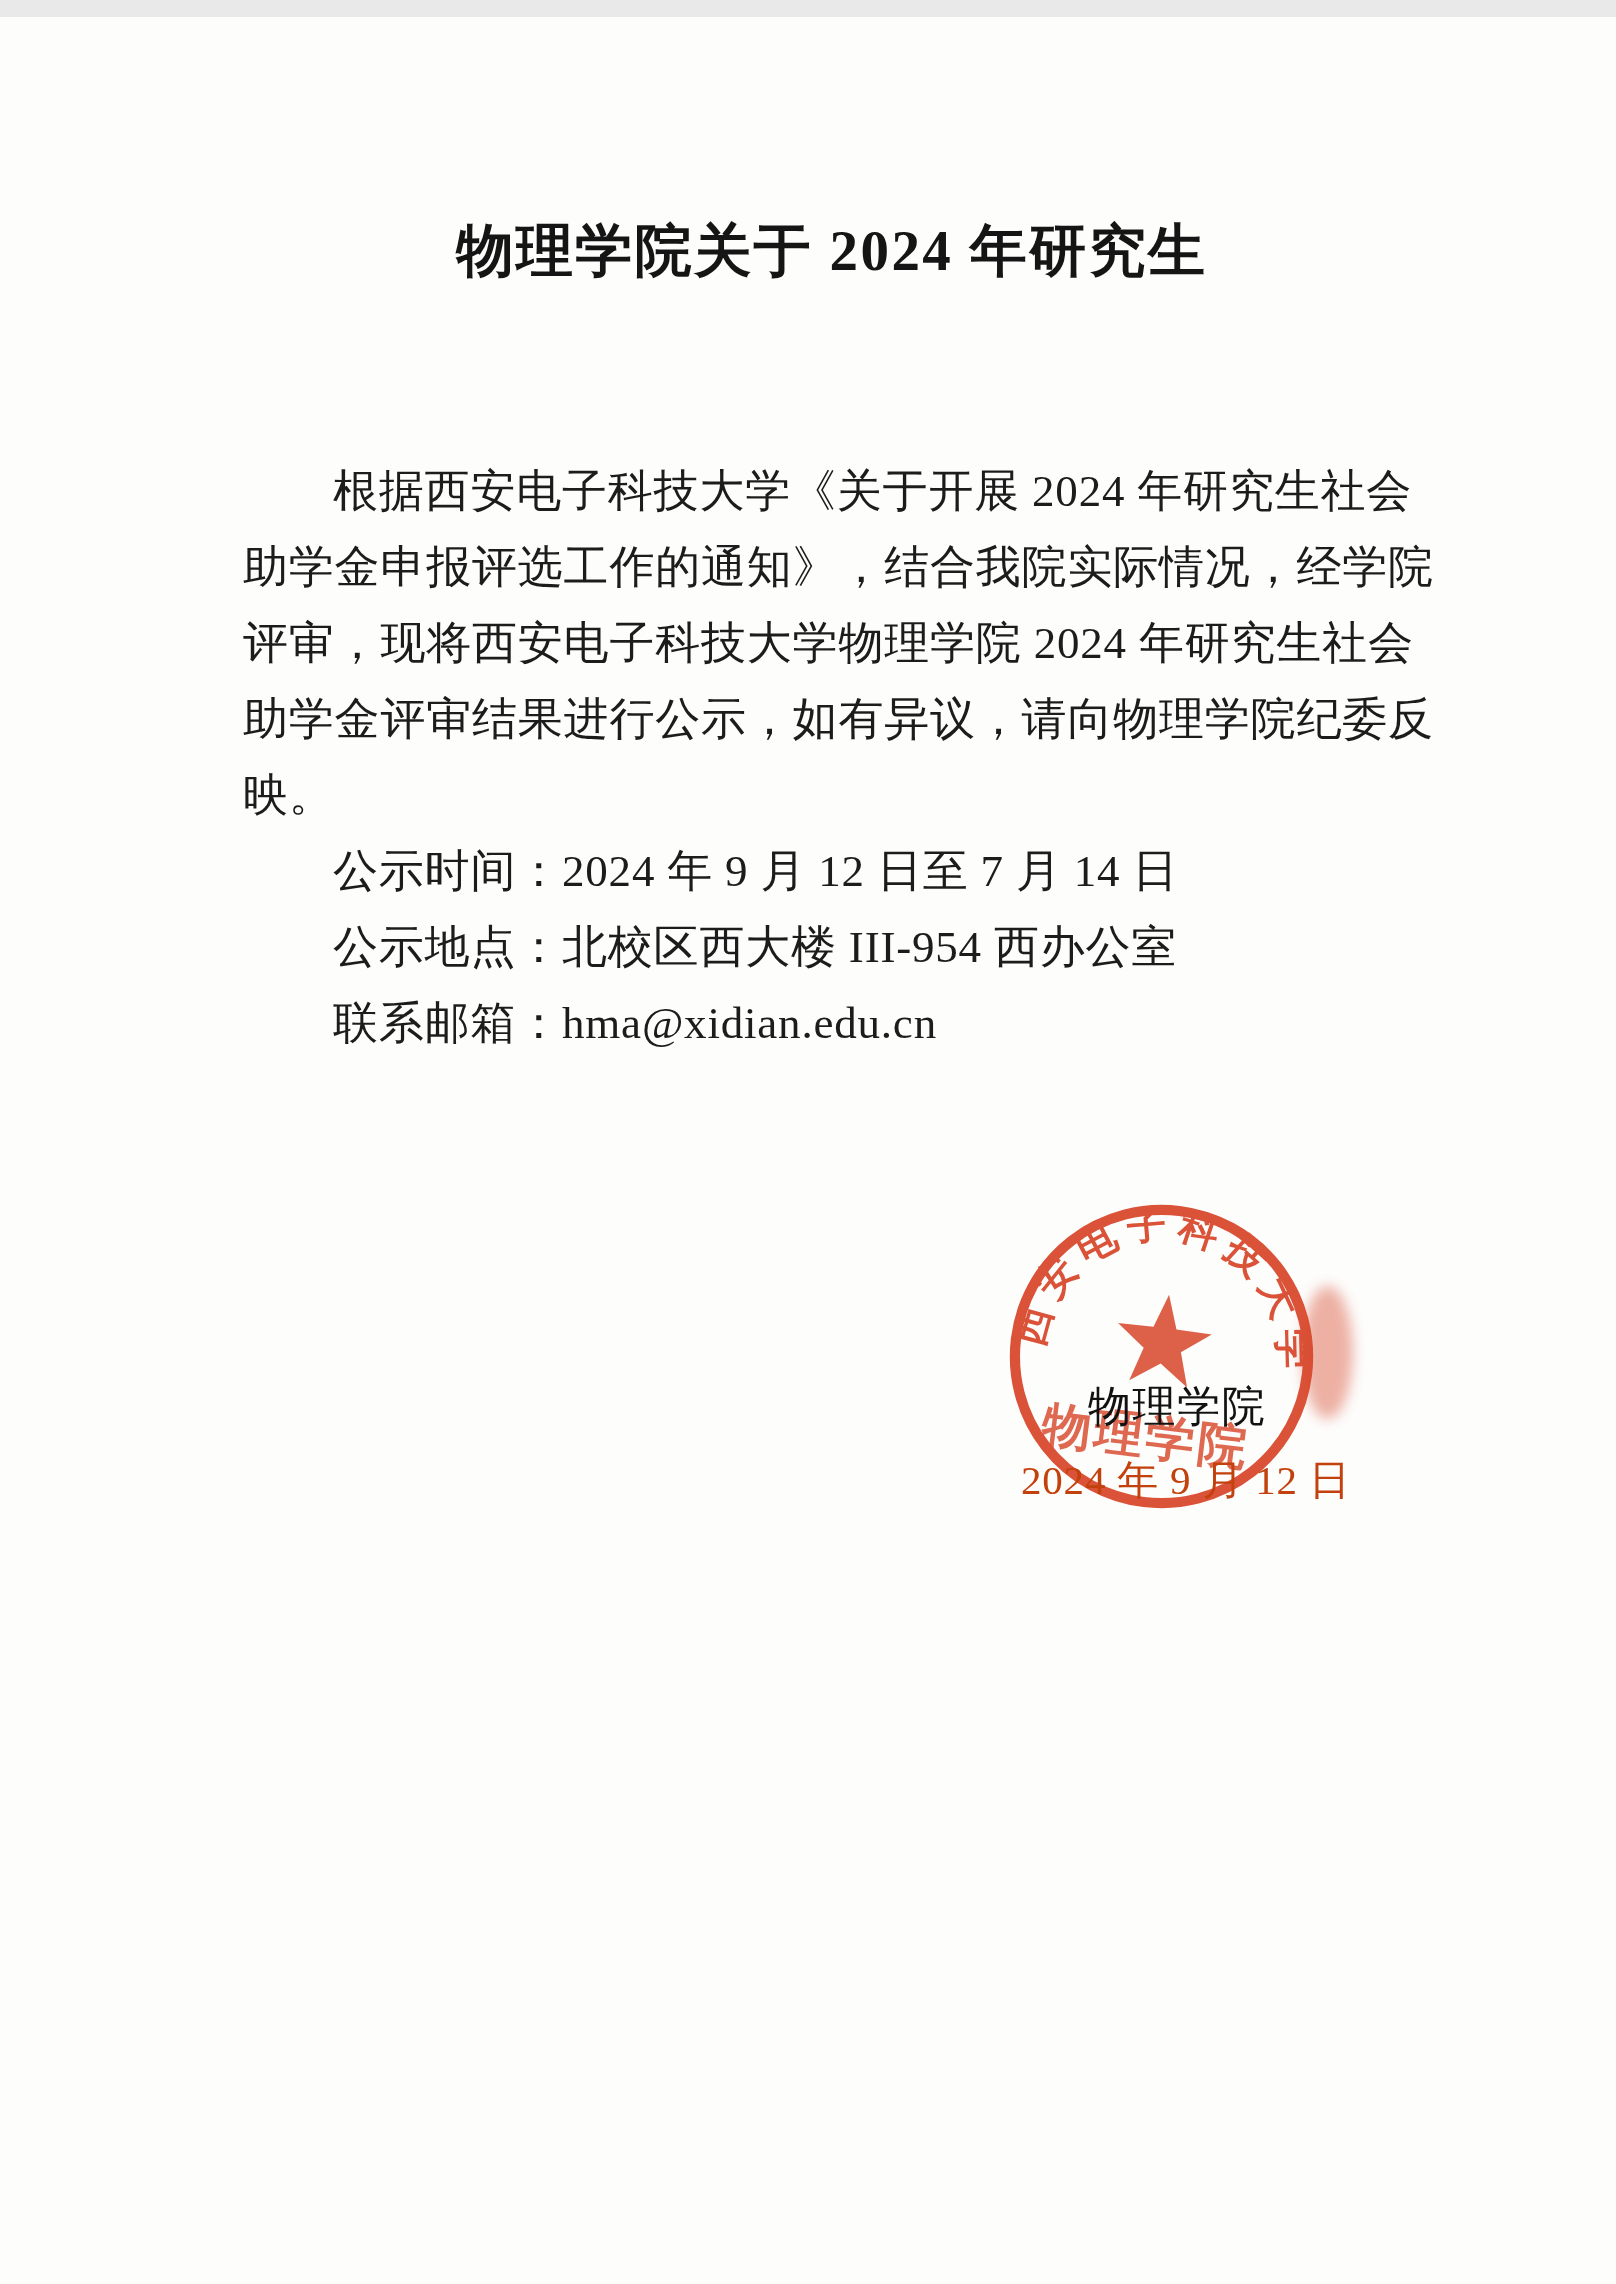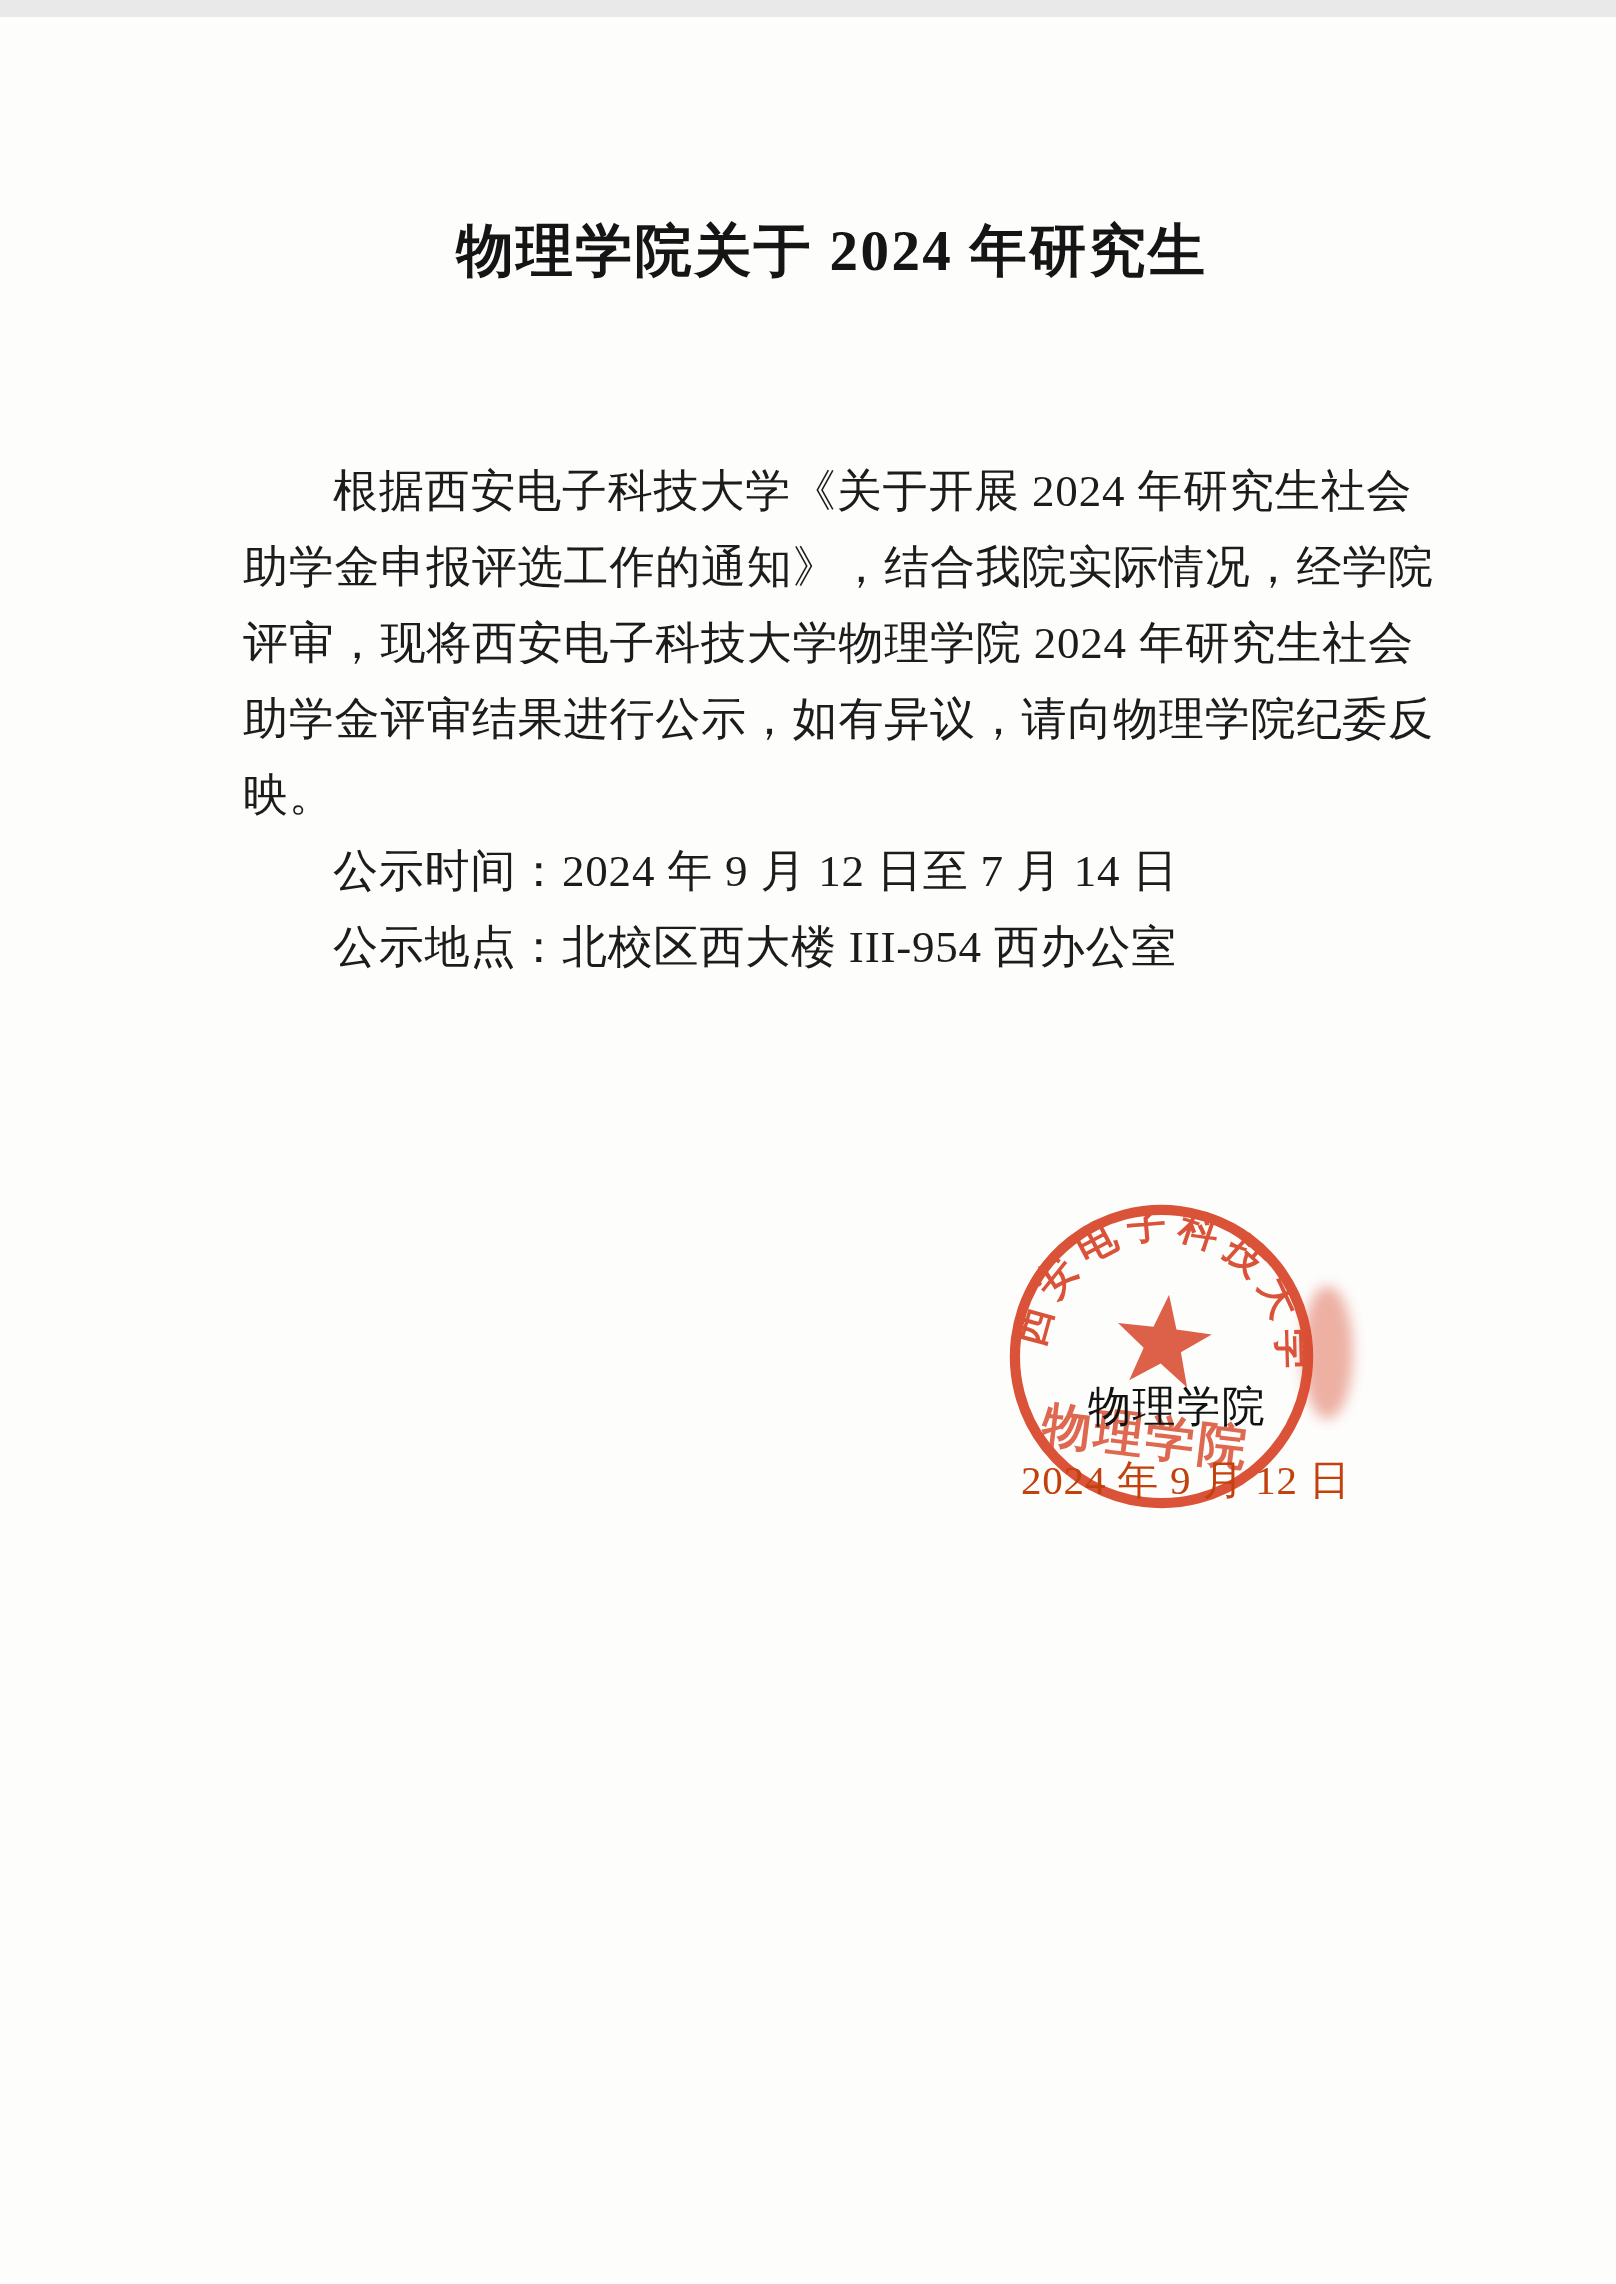--- a/index.html
+++ b/index.html
@@ -108,20 +108,21 @@
   </div>
 
   <div class="doc-body">
     <div class="line indent">根据西安电子科技大学《关于开展 2024 年研究生社会</div>
     <div class="line">助学金申报评选工作的通知》，结合我院实际情况，经学院</div>
     <div class="line">评审，现将西安电子科技大学物理学院 2024 年研究生社会</div>
     <div class="line">助学金评审结果进行公示，如有异议，请向物理学院纪委反</div>
     <div class="line">映。</div>
     <div class="line indent">公示时间：2024 年 9 月 12 日至 7 月 14 日</div>
     <div class="line indent">公示地点：北校区西大楼 III-954 西办公室</div>
+    <div class="line indent">联系邮箱：hma@xidian.edu.cn</div>
   </div>
 
   <div class="seal-smudge"></div>
 
   <svg class="seal-svg" viewBox="0 0 420 420" aria-hidden="true">
     <defs>
       <path id="sealArc" d="M 69,261 A 150,150 0 1 1 351,261" fill="none"></path>
     </defs>
     <circle cx="210" cy="210" r="186" fill="none" stroke-width="13" stroke="#d8472b"></circle>
     <polygon points="210,131 224.7,173.8 269.9,174.5 233.8,201.7 247,245 210,219 173,245 186.2,201.7 150.1,174.5 195.3,173.8" opacity="0.92" fill="#d8472b"></polygon>

